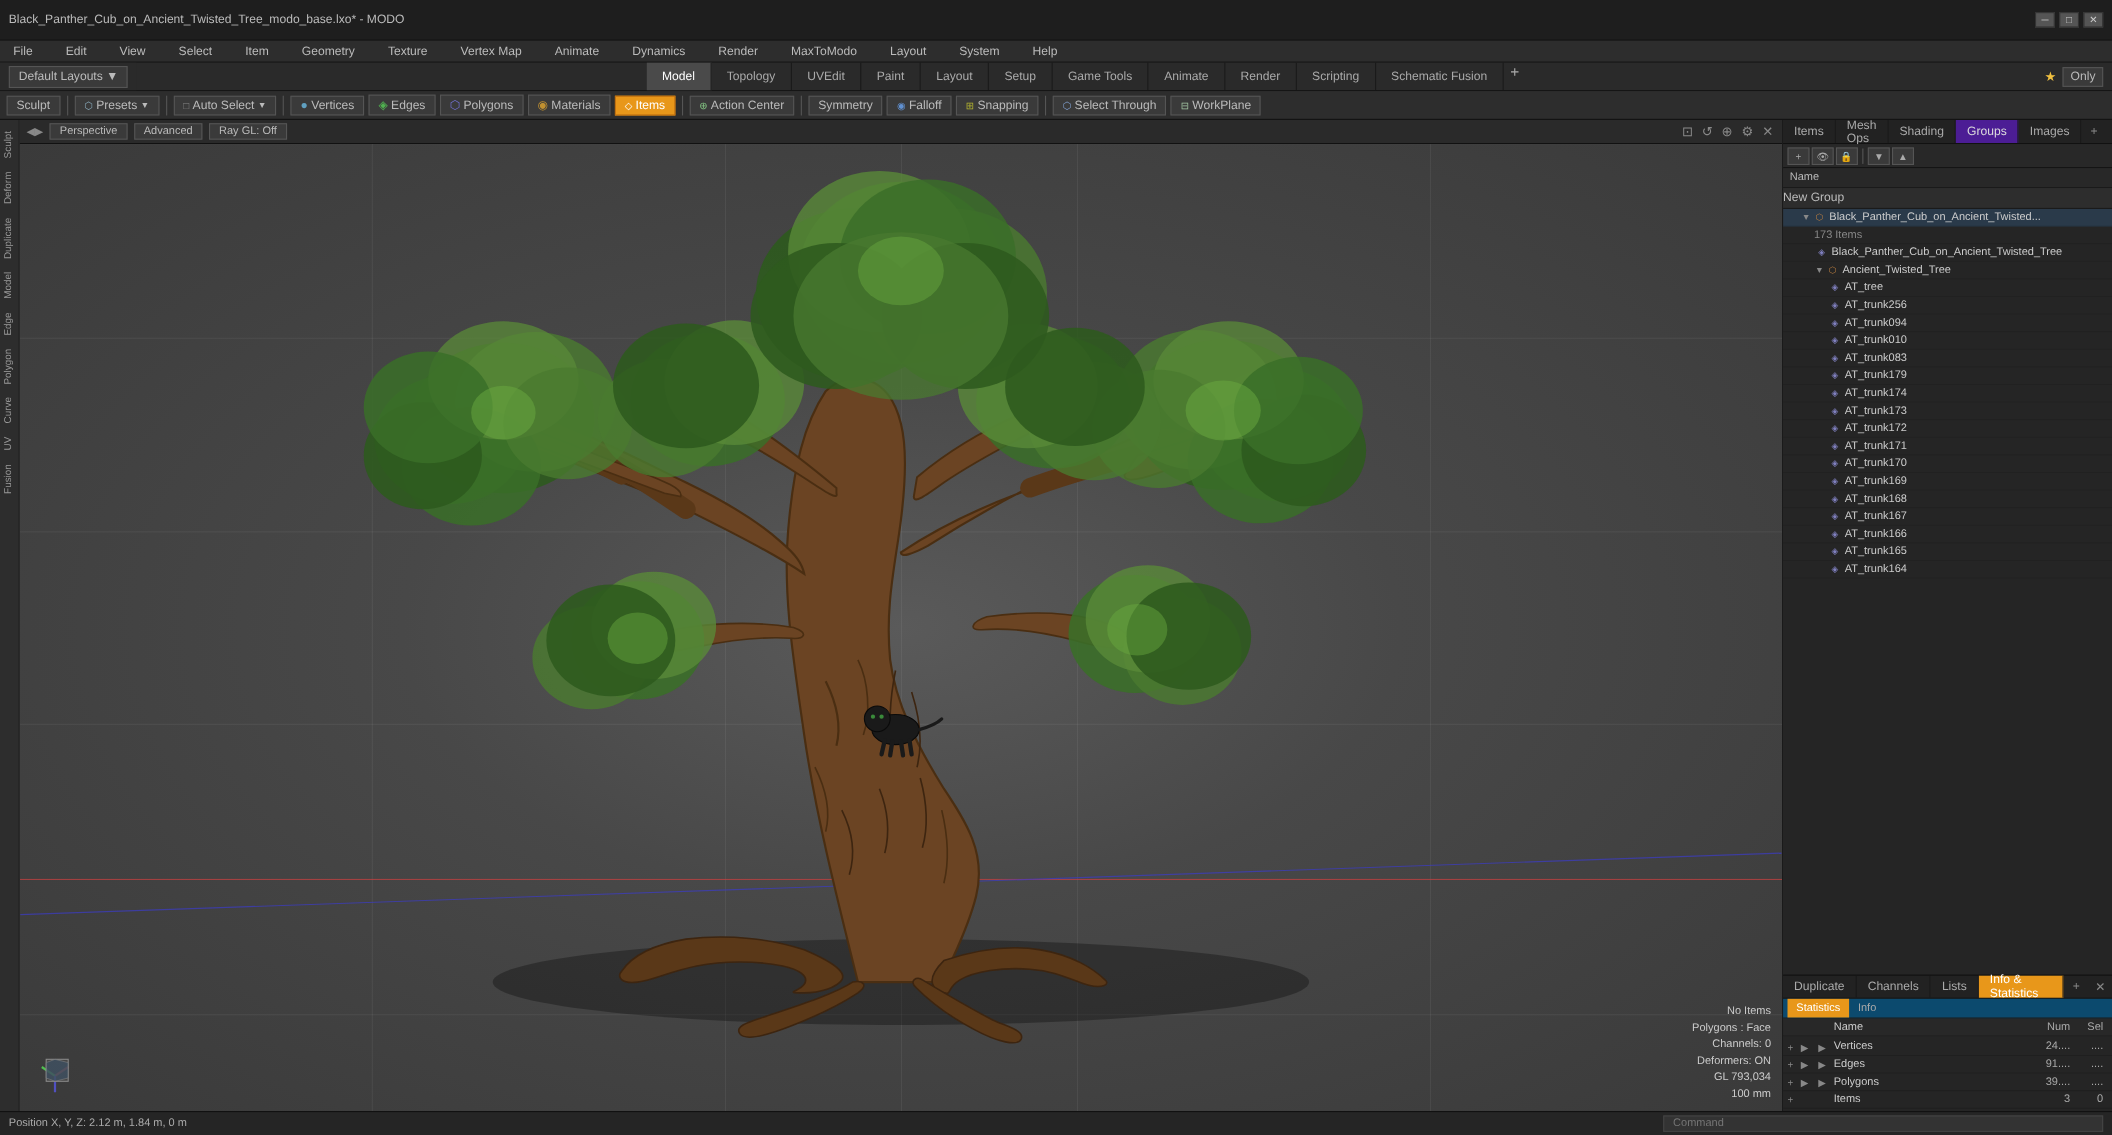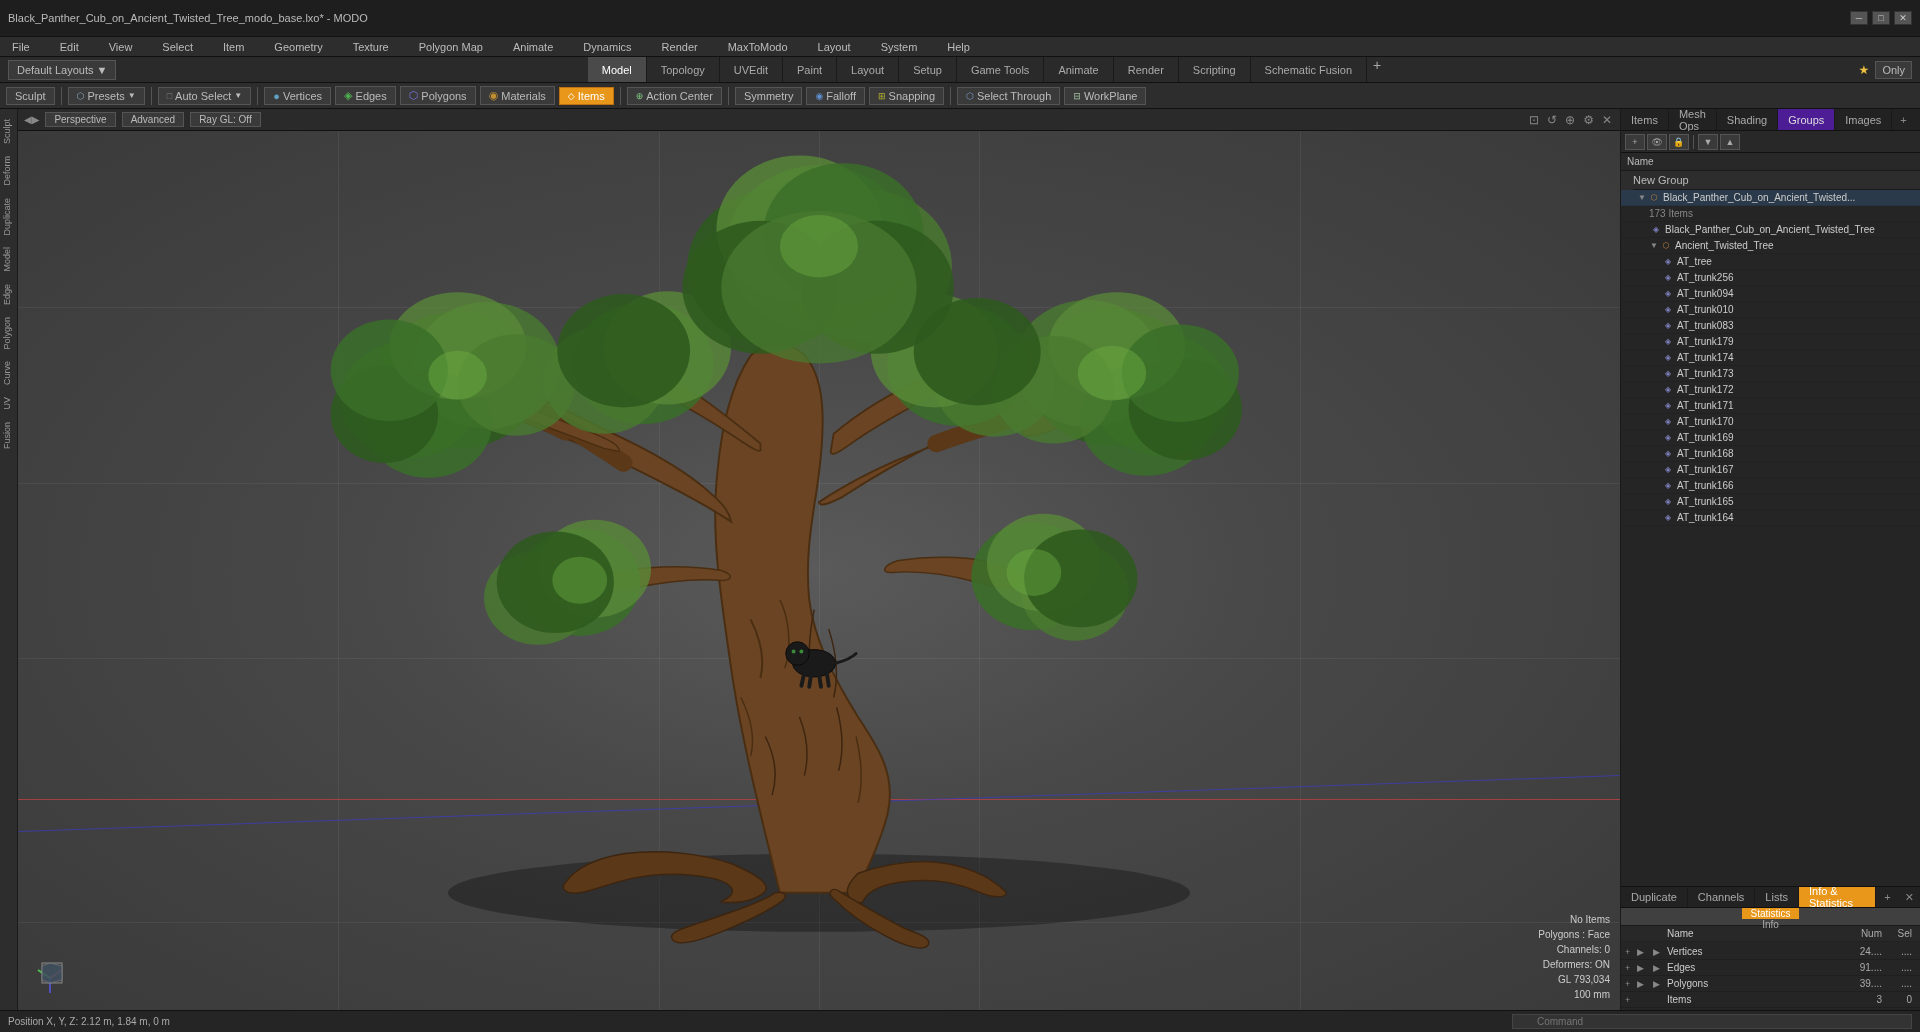--- a/index.html
+++ b/index.html
@@ -302,21 +302,21 @@
       flex-shrink: 0;
     }
     .status-pos {
       color: #aaa;
       font-size: 10px;
     }
     .status-cmd {
       color: #aaa;
       font-size: 10px;
       border: 1px solid #444;
-      padding: 1px 24px;
+      padding: 1px 8px;
       background: #333;
       width: 400px;
     }
 
     
     #right-panel {
       width: 300px;
       background: #2d2d2d;
       border-left: 1px solid #1a1a1a;
       display: flex;
@@ -402,21 +402,20 @@
     .col-name { flex: 1; color: #bbb; font-size: 10px; }
 
     
     #new-group-label {
       background: #2d2d2d;
       padding: 3px 0;
       color: #bbb;
       font-size: 11px;
       border-bottom: 1px solid #1a1a1a;
       flex-shrink: 0;
-      margin-left: 12px;
     }
 
     
     #item-list {
       flex: 1;
       overflow-y: auto;
       background: #252525;
     }
     #item-list::-webkit-scrollbar { width: 8px; }
     #item-list::-webkit-scrollbar-track { background: #1e1e1e; }
@@ -505,27 +504,26 @@
     }
 
     
     #stats-panel {
       flex-shrink: 0;
       background: #252525;
     }
 
     
     #stats-tabs {
-      background: #404040;
+      background: #0c4a6e;
       height: 18px;
       display: flex;
       align-items: center;
       padding: 0 4px;
       border-bottom: 1px solid #1a1a1a;
-      flex-direction: column;
     }
     .stats-tab {
       padding: 0 8px;
       color: #aaa;
       font-size: 10px;
       cursor: pointer;
       height: 100%;
       display: flex;
       align-items: center;
     }
@@ -572,21 +570,21 @@
 </div>
 
 <div id="menu-bar">
   <span class="menu-item">File</span>
   <span class="menu-item">Edit</span>
   <span class="menu-item">View</span>
   <span class="menu-item">Select</span>
   <span class="menu-item">Item</span>
   <span class="menu-item">Geometry</span>
   <span class="menu-item">Texture</span>
-  <span class="menu-item">Polygon Map</span>
+  <span class="menu-item">Vertex Map</span>
   <span class="menu-item">Animate</span>
   <span class="menu-item">Dynamics</span>
   <span class="menu-item">Render</span>
   <span class="menu-item">MaxToModo</span>
   <span class="menu-item">Layout</span>
   <span class="menu-item">System</span>
   <span class="menu-item">Help</span>
 </div>
 
 <div id="layout-bar">

